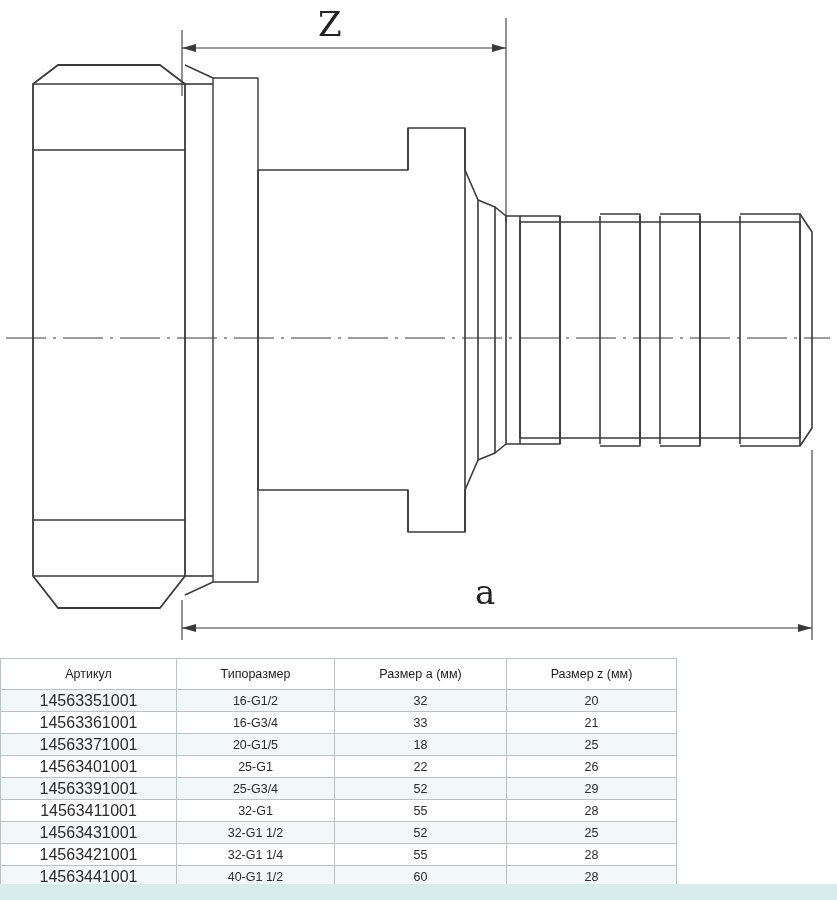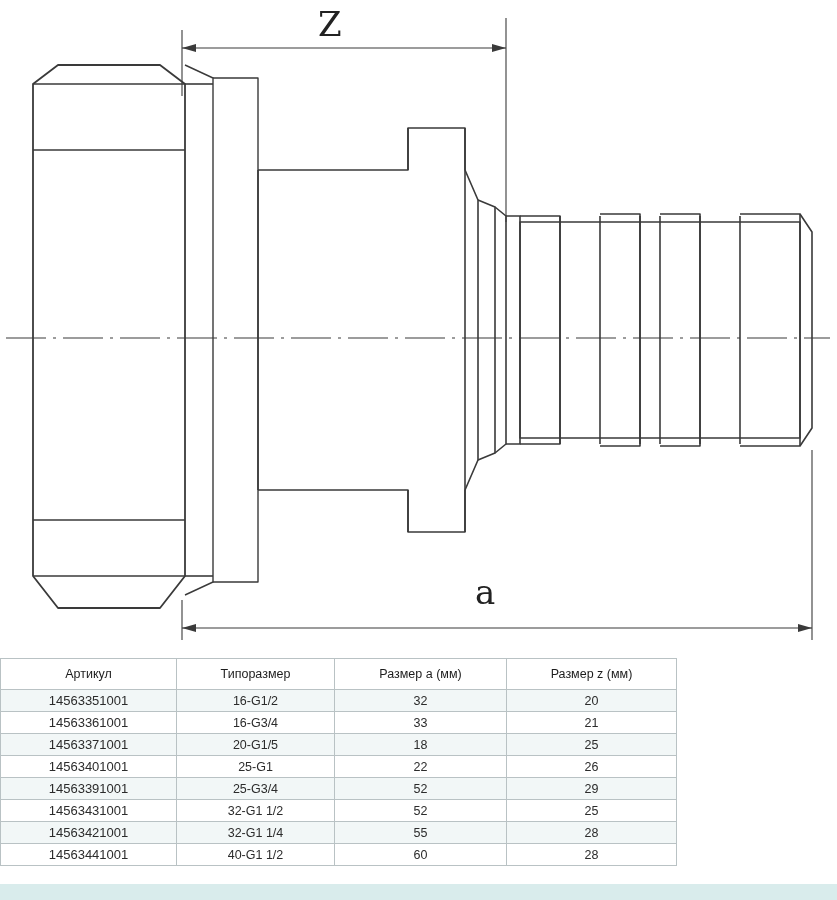--- a/index.html
+++ b/index.html
@@ -69,21 +69,21 @@
     color: #1d1d1d;
   }
   table.spec col.c-art { width: 176px; }
   table.spec col.c-size { width: 158px; }
   table.spec col.c-a { width: 172px; }
   table.spec col.c-z { width: 170px; }
   table.spec tbody tr:nth-child(odd) td { background: #f2f7f7; }
   table.spec tbody tr:nth-child(even) td { background: #ffffff; }
   td.art {
     color: #1aa37a;
-    font-size: 13px;
+    font-size: 16px;
   }
   #bottom-bar {
     position: absolute;
     left: 0;
     bottom: 0;
     width: 837px;
     height: 16px;
     background: #d9ecec;
   }
 </style>
@@ -202,20 +202,26 @@
           <td>22</td>
           <td>26</td>
         </tr>
         <tr>
           <td class="art">14563391001</td>
           <td>25-G3/4</td>
           <td>52</td>
           <td>29</td>
         </tr>
         <tr>
+          <td class="art">14563411001</td>
+          <td>32-G1</td>
+          <td>55</td>
+          <td>28</td>
+        </tr>
+        <tr>
           <td class="art">14563431001</td>
           <td>32-G1 1/2</td>
           <td>52</td>
           <td>25</td>
         </tr>
         <tr>
           <td class="art">14563421001</td>
           <td>32-G1 1/4</td>
           <td>55</td>
           <td>28</td>

